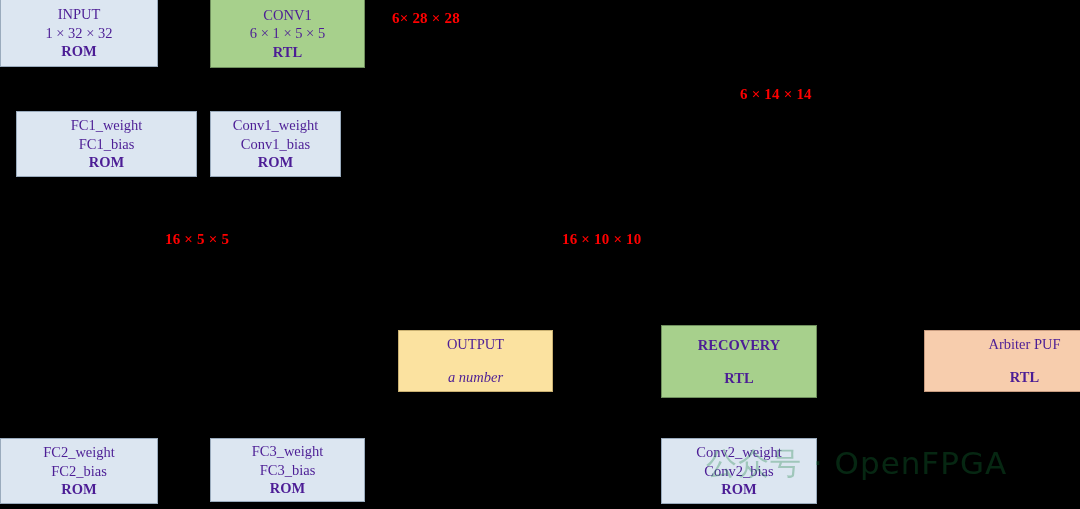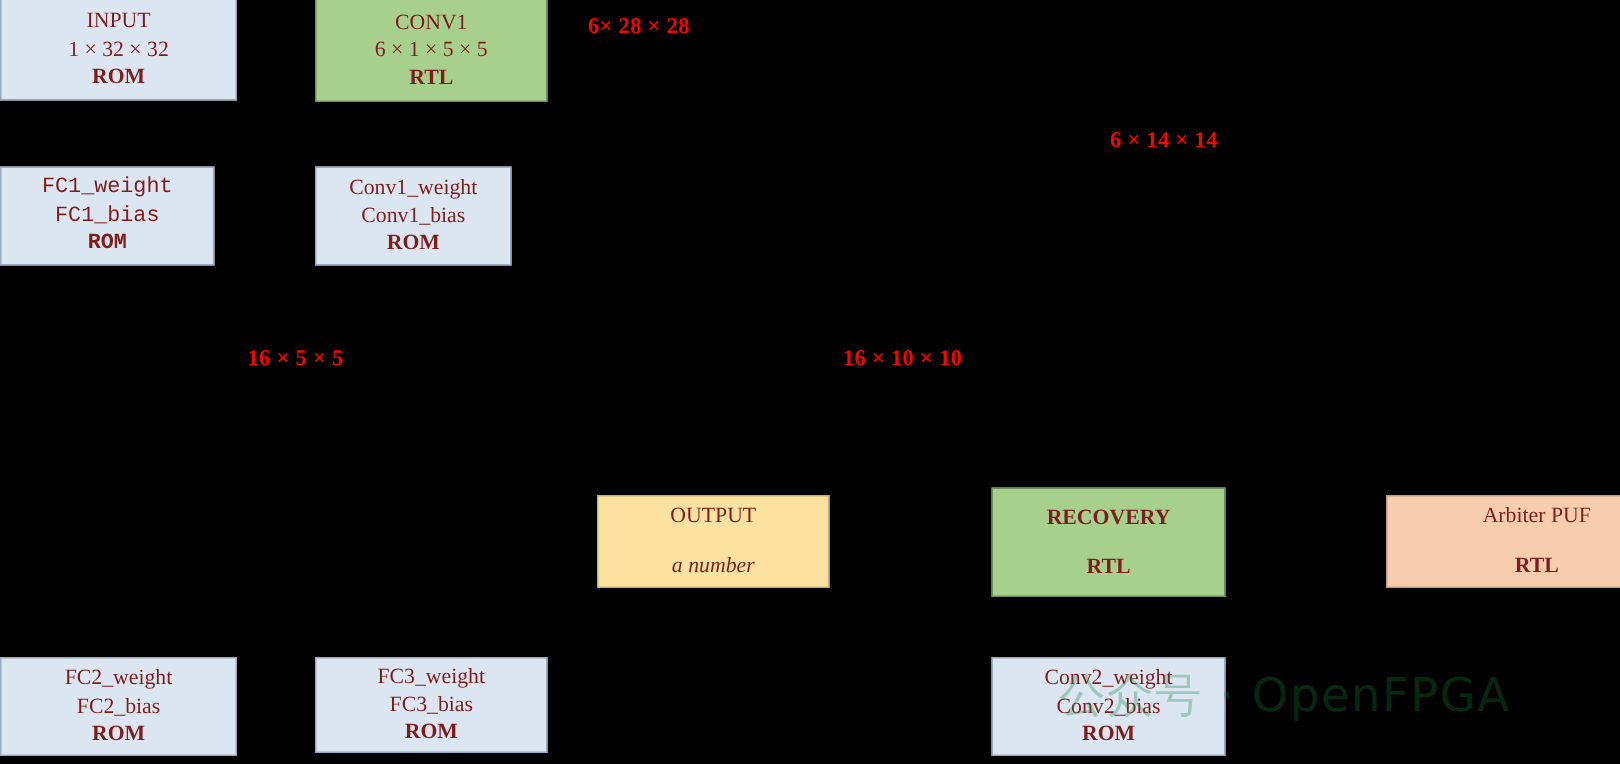--- a/index.html
+++ b/index.html
@@ -20,21 +20,21 @@
   
   .block {
     position: absolute;
     box-sizing: border-box;
     border: 1px solid #808080;
     display: flex;
     flex-direction: column;
     align-items: center;
     justify-content: center;
     text-align: center;
-    color: #7f1d1d;
+    color: #4c1d95;
     line-height: 1.28;
   }
   .block .ln {
     display: block;
     white-space: nowrap;
     font-size: 14.5px;
   }
   .block .ln.bold {
     font-weight: bold;
   }
@@ -86,21 +86,21 @@
   </div>
 
   <div class="block c-green" style="left:210px; top:-1px; width:155px; height:69px;">
     <span class="ln">CONV1</span>
     <span class="ln">6 × 1 × 5 × 5</span>
     <span class="ln bold">RTL</span>
   </div>
 
   <div class="dim" style="left:374px; top:10px;margin-left:18px;">6× 28 × 28</div>
 
-  <div class="block c-blue" style="left:0px; top:111px; width:143px; height:66px;font-family:Liberation Mono, monospace;">
+  <div class="block c-blue" style="left:16px; top:111px; width:181px; height:66px;">
     <span class="ln">FC1_weight</span>
     <span class="ln">FC1_bias</span>
     <span class="ln bold">ROM</span>
   </div>
 
   <div class="block c-blue" style="left:210px; top:111px; width:131px; height:66px;">
     <span class="ln">Conv1_weight</span>
     <span class="ln">Conv1_bias</span>
     <span class="ln bold">ROM</span>
   </div>

